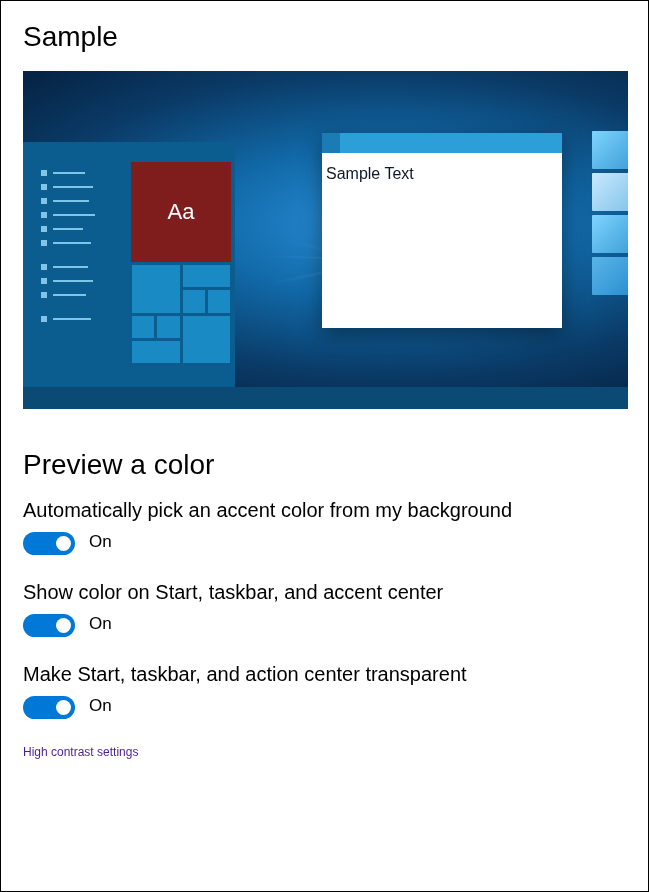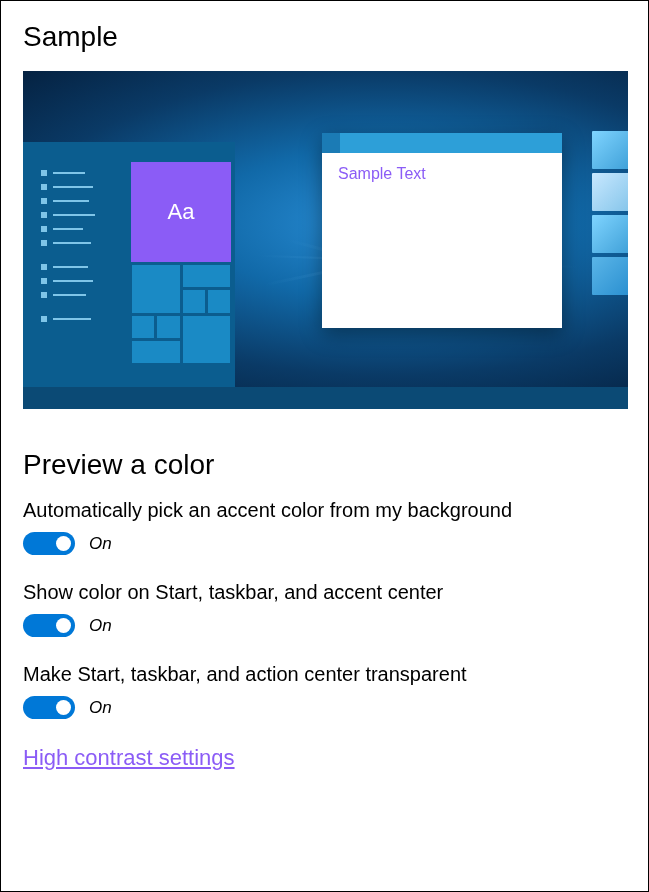--- a/index.html
+++ b/index.html
@@ -81,21 +81,21 @@
     }
     .tiles-area {
       position: absolute;
       left: 108px;
       top: 20px;
       width: 100px;
     }
     .big-tile {
       width: 100px;
       height: 100px;
-      background: #8b5cf6;
+      background: #7f1d1d;
       display: flex;
       align-items: center;
       justify-content: center;
       color: #fff;
       font-size: 22px;
       font-weight: 400;
       margin-bottom: 2px;
     }
     .tile-grid {
       width: 100px;
@@ -118,23 +118,23 @@
       height: 195px;
       background: #fff;
       box-shadow: 0 6px 20px rgba(0,0,0,0.4);
     }
     .window-titlebar {
       height: 20px;
       background: #2d9fd8;
       border-left: 18px solid #1b7bb5;
     }
     .window-body {
-      padding: 12px 16px;
+      padding: 12px 4px;
       font-size: 16px;
-      color: #8b5cf6;
+      color: #0f172a;
     }
     
     .edge-tiles {
       position: absolute;
       right: -2px;
       top: 60px;
     }
     .edge-tile {
       width: 38px;
       height: 38px;
@@ -142,23 +142,22 @@
       border-radius: 1px;
     }
     
     .setting-label {
       font-size: 20px;
       color: #000;
       margin-bottom: 10px;
     }
     .toggle-row {
       display: flex;
-      align-items: center;
+      align-items: flex-start;
       margin-bottom: 26px;
-      font-style: italic;
     }
     .toggle {
       width: 52px;
       height: 23px;
       border-radius: 12px;
       background: #0078d7;
       position: relative;
       cursor: pointer;
     }
     .toggle-knob {
@@ -169,24 +168,23 @@
       height: 15px;
       border-radius: 50%;
       background: #fff;
     }
     .toggle-state {
       margin-left: 14px;
       font-size: 17px;
       color: #000;
     }
     .link {
-      color: #8b5cf6;
-      font-size: 22px;
+      color: #4c1d95;
+      font-size: 12px;
       cursor: pointer;
-      text-decoration: underline;
     }
   </style>
 </head>
 <body>
 
 <h1 class="section-heading">Sample</h1>
 
 <div class="preview-box">
 
   <div class="ray" style="width:300px; top:150px; right:70px; transform:rotate(-12deg); height:3px;"></div>

